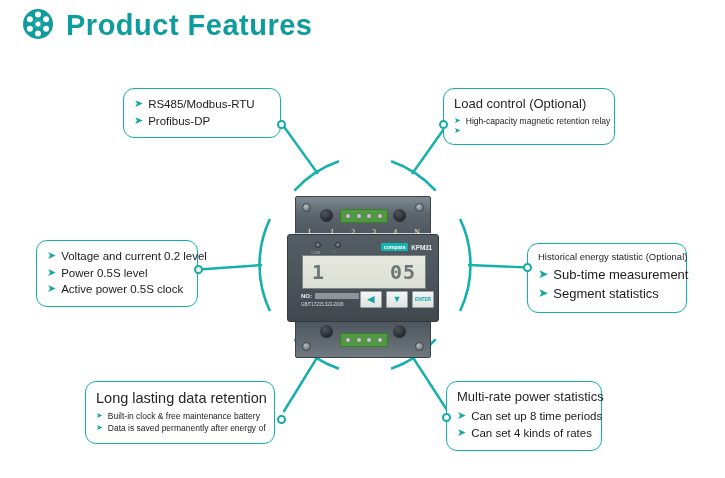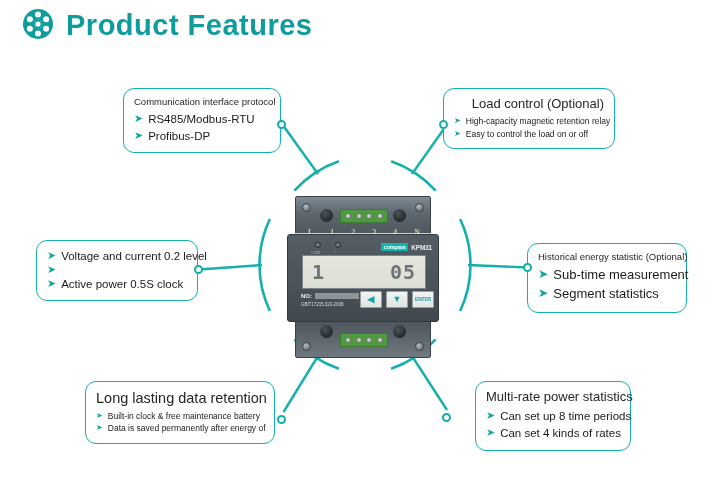--- a/index.html
+++ b/index.html
@@ -86,29 +86,29 @@
   }
 
   
   .title-sm { font-size: 9.5px; }
   .title-md { font-size: 13px; }
   .title-lg { font-size: 14.5px; }
   .items-sm li { font-size: 8.5px; }
   .items-md li { font-size: 11.5px; }
   .items-lg li { font-size: 13px; }
 
-  .center-title { text-align: right; }
+  .center-title { text-align: left; }
 
   
   #box-comm      { left: 123px; top: 88px;  width: 158px; }
   #box-load      { left: 443px; top: 88px;  width: 172px; }
   #box-precision { left: 36px;  top: 240px; width: 162px; }
   #box-historic  { left: 527px; top: 243px; width: 160px; }
   #box-retention { left: 85px;  top: 381px; width: 190px; }
-  #box-multirate { left: 446px; top: 381px; width: 156px; margin-left: 29px; }
+  #box-multirate { left: 446px; top: 381px; width: 156px; }
 
   
   .knob {
     position: absolute;
     width: 9px;
     height: 9px;
     border-radius: 50%;
     background: #ffffff;
     border: 2.5px solid #12adab;
     box-sizing: border-box;
@@ -348,21 +348,20 @@
       <circle cx="7.9" cy="20.7" r="3.0" fill="#ffffff"></circle>
       <circle cx="24.1" cy="20.7" r="3.0" fill="#ffffff"></circle>
       <circle cx="16" cy="16" r="4.2" fill="#0f9c9c"></circle>
       <circle cx="16" cy="16" r="2.6" fill="#ffffff"></circle>
     </svg>
   </div>
   <div id="page-title">Product Features</div>
 </div>
 
 <div class="callout" id="box-comm">
-  <div class="callout-title title-sm">Communication interface protocol</div>
   <ul class="items-md">
     <li>
       <span class="bullet-icon">➤</span>
       <span>RS485/Modbus-RTU</span>
     </li>
     <li>
       <span class="bullet-icon">➤</span>
       <span>Profibus-DP</span>
     </li>
   </ul>
@@ -371,34 +370,34 @@
 
 <div class="callout" id="box-load">
   <div class="callout-title title-md center-title">Load control (Optional)</div>
   <ul class="items-sm">
     <li>
       <span class="bullet-icon">➤</span>
       <span>High-capacity magnetic retention relay</span>
     </li>
     <li>
       <span class="bullet-icon">➤</span>
-      <span>Easy to control the load on or off</span>
     </li>
   </ul>
 </div>
 <div class="knob" id="knob-load"></div>
 
 <div class="callout" id="box-precision">
   <ul class="items-md">
     <li>
       <span class="bullet-icon">➤</span>
       <span>Voltage and current 0.2 level</span>
     </li>
     <li>
       <span class="bullet-icon">➤</span>
+      <span>Power 0.5S level</span>
     </li>
     <li>
       <span class="bullet-icon">➤</span>
       <span>Active power 0.5S clock</span>
     </li>
   </ul>
 </div>
 <div class="knob" id="knob-precision"></div>
 
 <div class="callout" id="box-historic">

